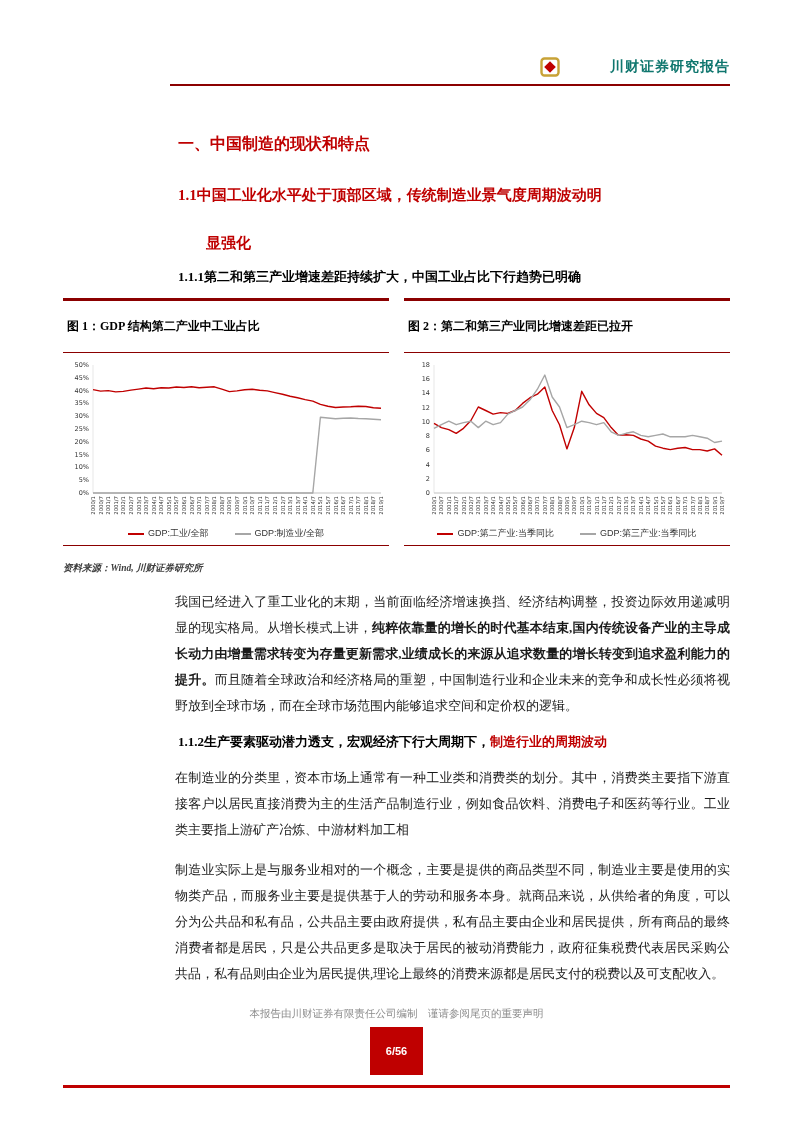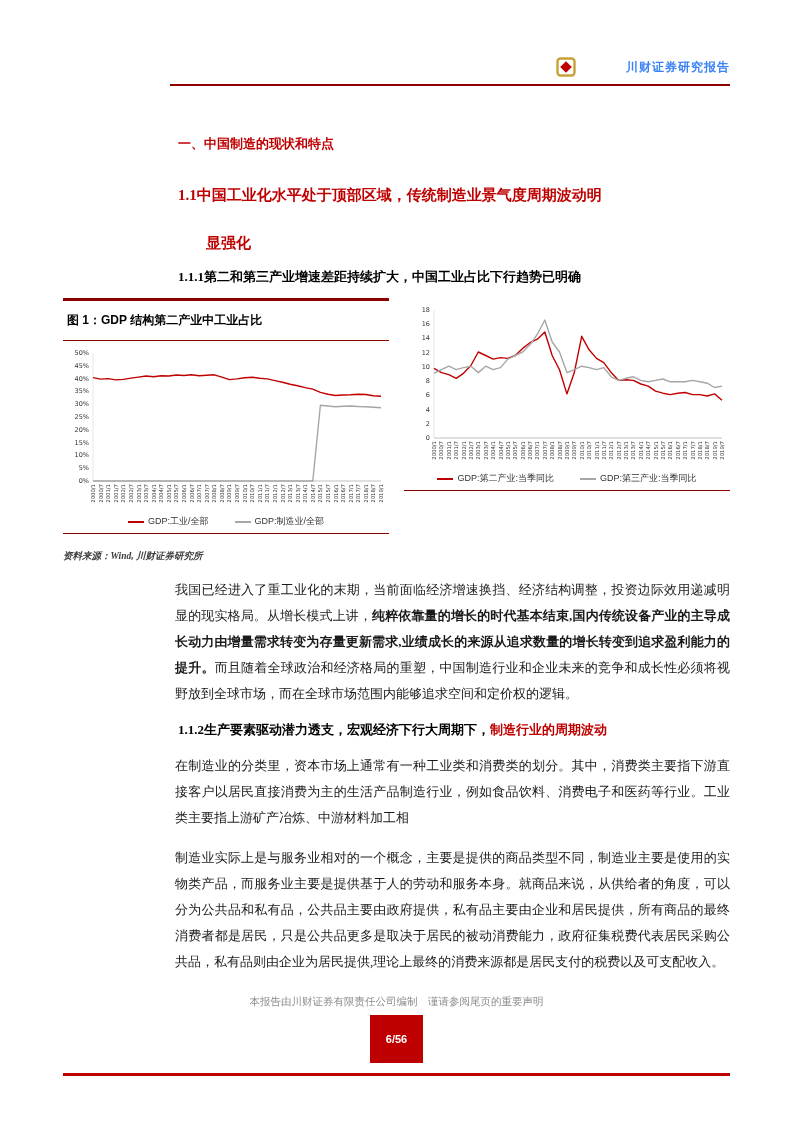--- a/index.html
+++ b/index.html
@@ -10,41 +10,41 @@
     margin: 0 auto;
     background: #ffffff;
     overflow: hidden;
     padding-top: 55px;
   }
   .content { padding: 0 63px; }
 
   
   .header { display: flex; justify-content: flex-end; align-items: center; gap: 6px; padding: 0 63px; height: 24px; }
   .logo { width: 20px; height: 20px; display: inline-block; }
-  .brand { color: #3b82f6; font-weight: bold; font-size: 12px; letter-spacing: 1px; margin-left: 44px; }
+  .brand { color: #0f766e; font-weight: bold; font-size: 14px; letter-spacing: 1px; margin-left: 44px; }
   .header-rule { margin: 5px 63px 0 170px; height: 2px; background: #8b0000; }
 
   
-  .h1 { margin: 46px 0 0 115px; color: #bf0000; font-weight: bold; font-size: 13px; line-height: 23px; }
+  .h1 { margin: 46px 0 0 115px; color: #bf0000; font-weight: bold; font-size: 16px; line-height: 23px; }
   .h2-line { margin-left: 115px; color: #bf0000; font-weight: bold; font-size: 15px; line-height: 21px; }
   .h2-line1 { margin-top: 30px; }
   .h2-line2 { margin-top: 27px; padding-left: 28px; }
   .h3 { margin: 14px 0 0 115px; font-weight: bold; font-size: 13px; line-height: 18px; color: #000; }
   .h3 .red { color: #bf0000; }
   .h312-line2 { margin-top: 10px; padding-left: 37px; }
 
   
   .charts-row { display: flex; justify-content: space-between; margin-top: 12px; }
   .chart-box { width: 326px; }
   .chart-title {
     border-top: 3px solid #8b0000;
     border-bottom: 1px solid #8b0000;
     font-weight: bold; font-size: 12px; line-height: 15px;
-    padding: 12px 4px; color: #000;
-    font-family: Liberation Sans, sans-serif;
+    padding: 18px 4px; color: #000;
+    font-family: Liberation Serif, serif;
   }
   .chart-svg { display: block; width: 100%; height: auto; margin-top: 2px; }
   .chart-legend { display: flex; justify-content: center; gap: 26px; align-items: flex-start; height: 14px; }
   .legend-item { display: inline-flex; align-items: center; gap: 4px; }
   .legend-swatch { display: inline-block; width: 16px; height: 2px; }
   .legend-label { font-size: 9px; color: #333; font-family: "Liberation Sans", sans-serif; }
   .chart-bottom-rule { height: 1px; background: #8b0000; margin-top: 4px; }
   .chart-source { margin-top: 16px; font-size: 9.5px; font-style: italic; font-weight: bold; color: #404040; }
 
   
@@ -154,20 +154,21 @@
             </span>
             <span class="legend-item">
               <span class="legend-swatch" style="background: rgb(166, 166, 166);"></span>
               <span class="legend-label">GDP:制造业/全部</span>
             </span>
           </div>
         <div class="chart-bottom-rule"></div>
         <div class="chart-source">资料来源：Wind, 川财证券研究所</div>
       </div>
       <div class="chart-box">
+        <div class="chart-title">图 2：第二和第三产业同比增速差距已拉开</div>
         <svg class="chart-svg" viewBox="0 0 326 172">
             <text x="26" y="140.0" font-size="6.5" text-anchor="end" fill="#333" font-family="DejaVu Sans, sans-serif">0</text>
             <text x="26" y="125.8" font-size="6.5" text-anchor="end" fill="#333" font-family="DejaVu Sans, sans-serif">2</text>
             <text x="26" y="111.6" font-size="6.5" text-anchor="end" fill="#333" font-family="DejaVu Sans, sans-serif">4</text>
             <text x="26" y="97.3" font-size="6.5" text-anchor="end" fill="#333" font-family="DejaVu Sans, sans-serif">6</text>
             <text x="26" y="83.1" font-size="6.5" text-anchor="end" fill="#333" font-family="DejaVu Sans, sans-serif">8</text>
             <text x="26" y="68.9" font-size="6.5" text-anchor="end" fill="#333" font-family="DejaVu Sans, sans-serif">10</text>
             <text x="26" y="54.7" font-size="6.5" text-anchor="end" fill="#333" font-family="DejaVu Sans, sans-serif">12</text>
             <text x="26" y="40.4" font-size="6.5" text-anchor="end" fill="#333" font-family="DejaVu Sans, sans-serif">14</text>
             <text x="26" y="26.2" font-size="6.5" text-anchor="end" fill="#333" font-family="DejaVu Sans, sans-serif">16</text>

